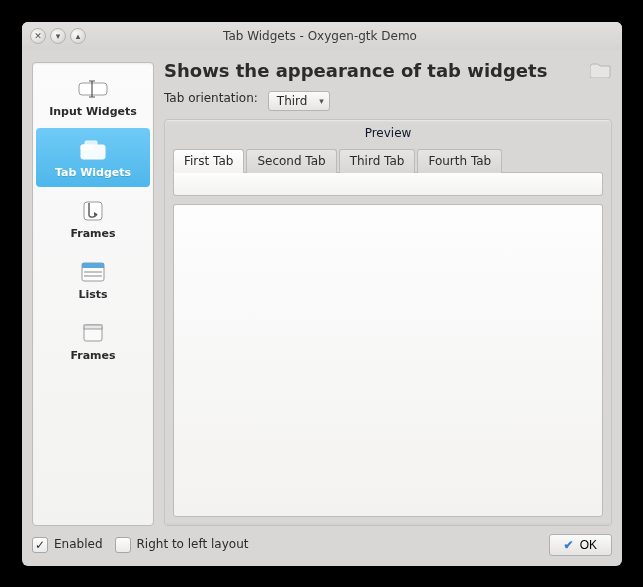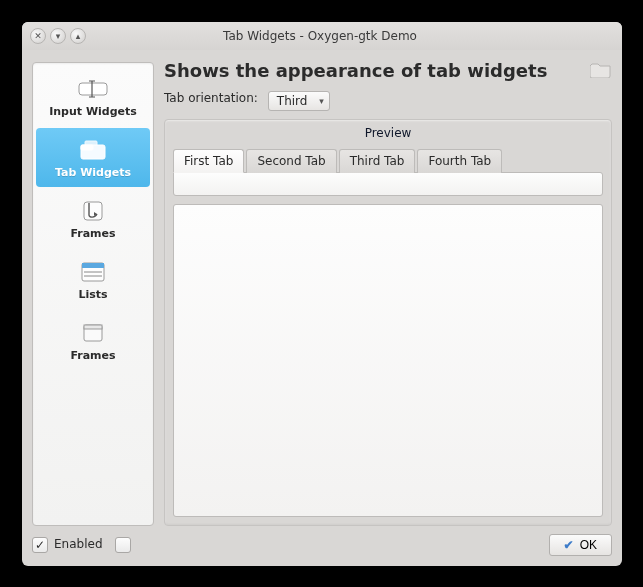--- a/index.html
+++ b/index.html
@@ -317,20 +317,21 @@
     </div>
 
     <div class="footer">
       <div class="footer-left">
         <label class="chk">
           <span class="chk-box checked"></span>
           <span>Enabled</span>
         </label>
         <label class="chk">
           <span class="chk-box"></span>
+          <span>Right to left layout</span>
         </label>
       </div>
       <button class="ok-btn">
         <span class="ok-icon">✔</span>
         <span>OK</span>
       </button>
     </div>
 
   </div>
 </div>

